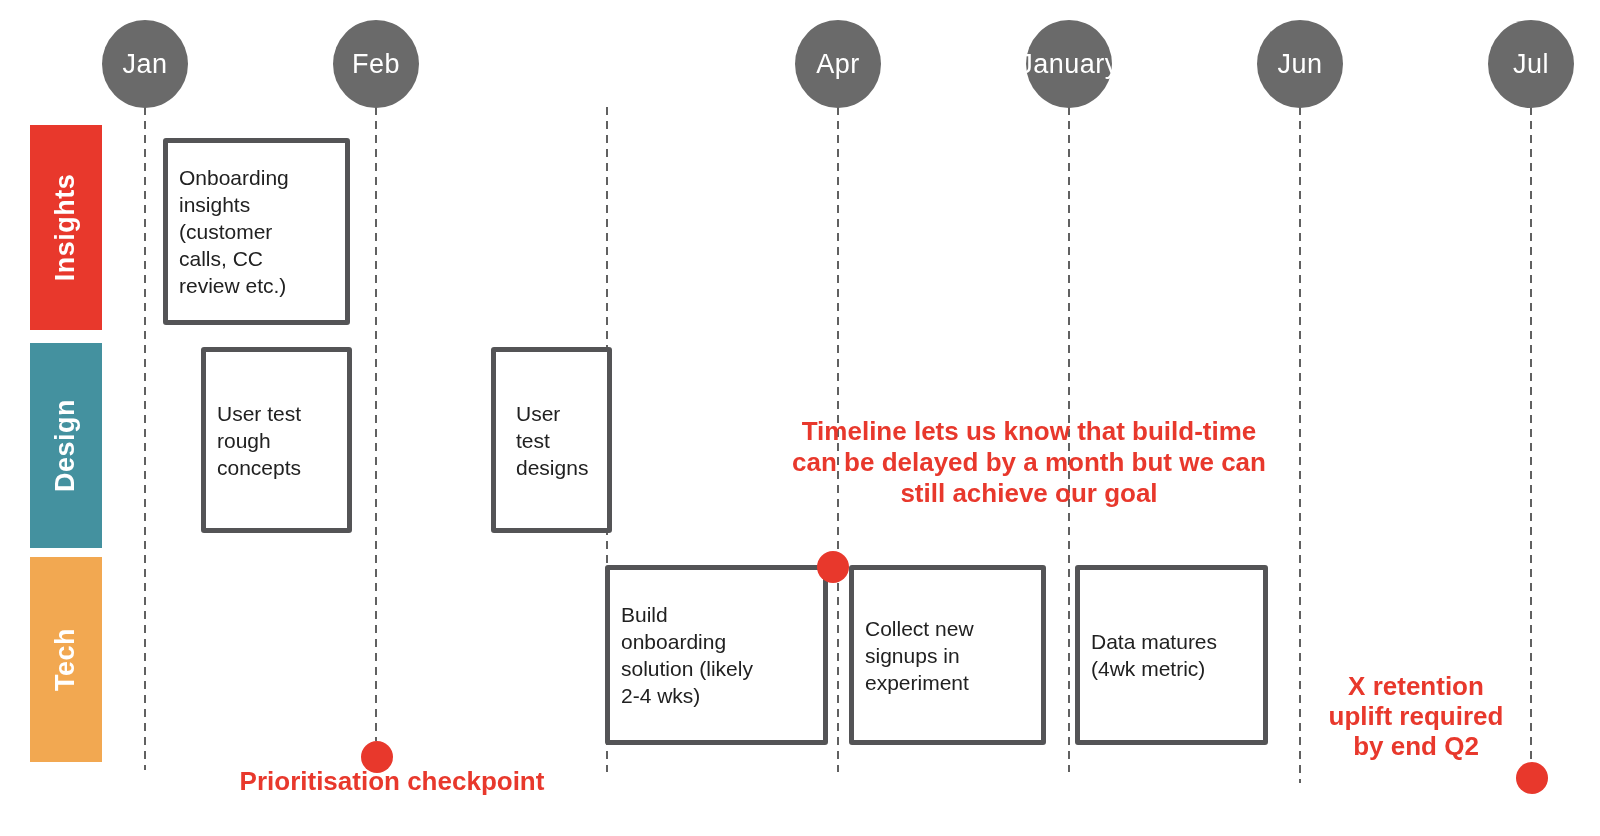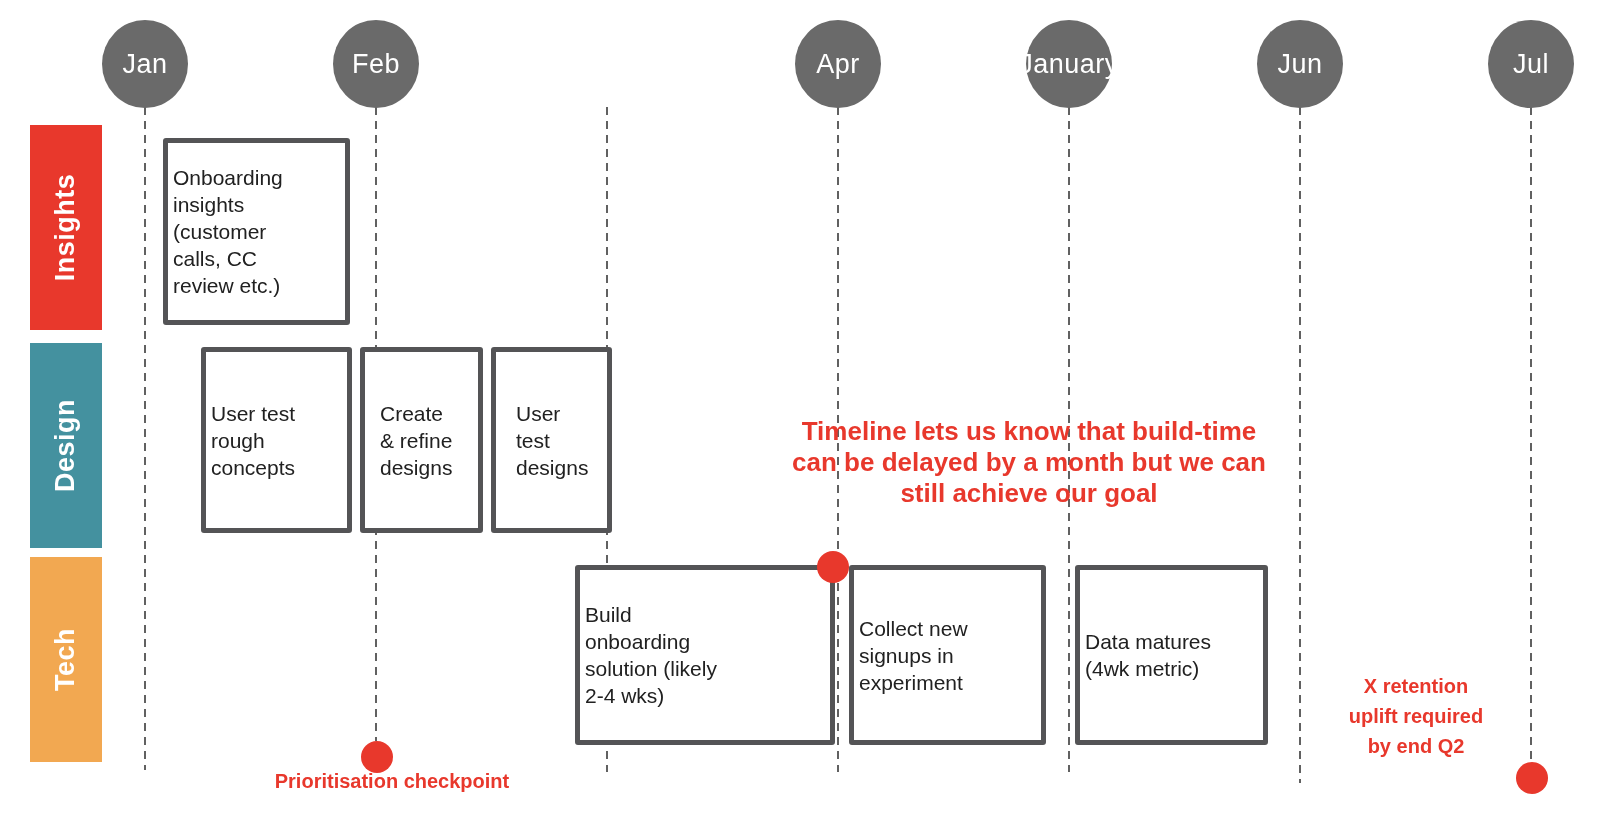--- a/index.html
+++ b/index.html
@@ -25,31 +25,31 @@
     font-size:27px;font-weight:800;letter-spacing:.5px;
   }
   .lane-insights{background:#e8382c;}
   .lane-design{background:#44919f;}
   .lane-tech{background:#f2a851;}
   .task{
     position:absolute;background:#ffffff;border:5px solid #545456;border-radius:3px;
     display:flex;align-items:center;z-index:2;box-sizing:border-box;
   }
   .task .txt{
-    margin-left:5px;font-size:21px;line-height:27px;color:#212121;
+    margin-left:11px;font-size:21px;line-height:27px;color:#212121;
   }
   .dot{
     position:absolute;width:32px;height:32px;border-radius:50%;background:#e8382c;z-index:4;
   }
   .note{
     position:absolute;color:#e8382c;font-weight:800;text-align:center;
     white-space:pre-line;z-index:3;
   }
   .note-big{font-size:26px;line-height:31px;}
-  .note-small{font-size:20px;line-height:30px;}
+  .note-small{font-size:26px;line-height:30px;}
 </style>
 </head>
 <body>
 
 <div id="stage">
 
   <div class="month" style="left:102px;top:20px">Jan</div>
   <div class="month" style="left:333px;top:20px">Feb</div>
   <div class="month" style="left:795px;top:20px">Apr</div>
   <div class="month" style="left:1026px;top:20px">January</div>
@@ -74,28 +74,25 @@
     <span>Tech</span>
   </div>
 
   <div class="task" style="left:163px;top:138px;width:187px;height:187px">
     <div class="txt" style="width:140px">Onboarding insights (customer calls, CC review etc.)</div>
   </div>
 
   <div class="task" style="left:201px;top:347px;width:151px;height:186px">
     <div class="txt" style="width:120px">User test rough concepts</div>
   </div>
-  <div class="task" style="left:360px;top:347px;width:123px;height:186px">
-    <div class="txt" style="width:76px;margin-left:15px">Create &amp; refine designs</div>
-  </div>
   <div class="task" style="left:491px;top:347px;width:121px;height:186px">
     <div class="txt" style="width:72px;margin-left:20px">User test designs</div>
   </div>
 
-  <div class="task" style="left:575px;top:565px;width:260px;height:180px">
+  <div class="task" style="left:605px;top:565px;width:223px;height:180px">
     <div class="txt" style="width:148px">Build onboarding solution (likely 2-4 wks)</div>
   </div>
   <div class="task" style="left:849px;top:565px;width:197px;height:180px">
     <div class="txt" style="width:130px">Collect new signups in experiment</div>
   </div>
   <div class="task" style="left:1075px;top:565px;width:193px;height:180px">
     <div class="txt" style="width:150px">Data matures (4wk metric)</div>
   </div>
 
   <div class="dot" style="left:817px;top:551px"></div>

